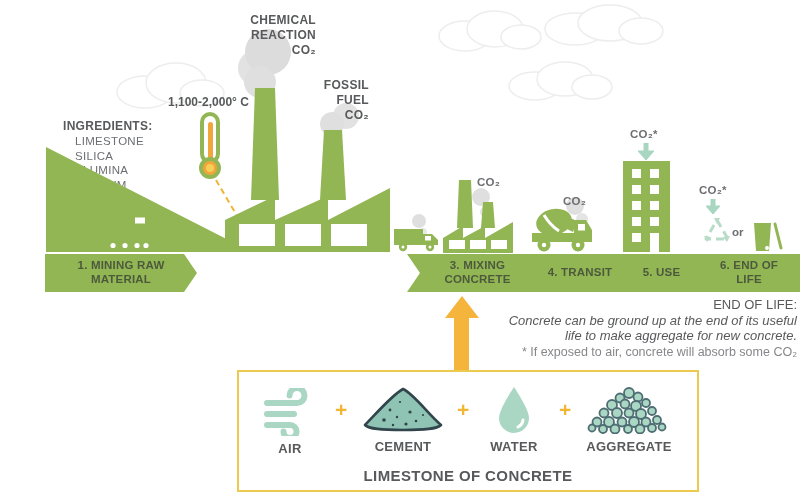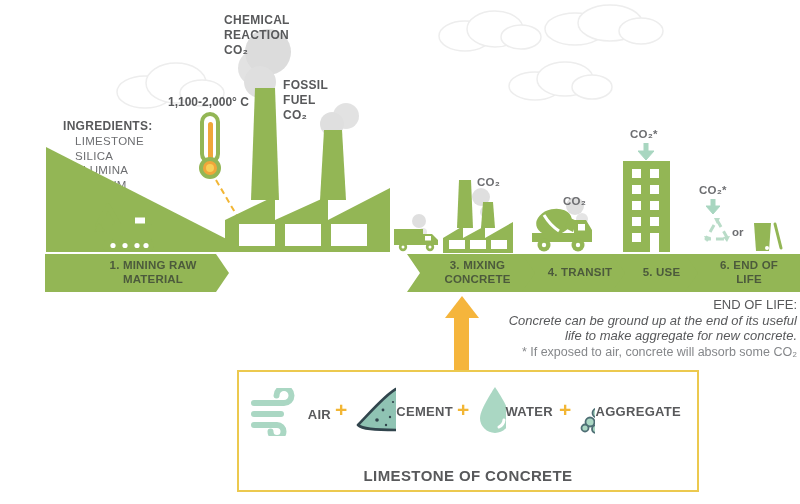--- a/index.html
+++ b/index.html
@@ -2,36 +2,36 @@
 <html><head>
 <meta charset="utf-8">
 <style>
   html,body{margin:0;padding:0;background:#fff;}
   #canvas{
     position:relative;width:800px;height:504px;background:#ffffff;overflow:hidden;
     font-family:"Liberation Sans", sans-serif;color:#58595b;
   }
   .abs{position:absolute;}
   .pre{white-space:pre-line;}
-  .center{text-align:left;}
+  .center{text-align:right;}
 
   
   .ann{font-size:12px;font-weight:bold;color:#58595b;line-height:1.25;letter-spacing:.3px;}
   .co2{font-size:11.5px;font-weight:bold;color:#6d6e71;letter-spacing:.2px;}
   .ing-title{font-size:12px;font-weight:bold;color:#58595b;letter-spacing:.3px;}
   .ing-list{font-size:11.5px;color:#6d6e71;line-height:1.28;letter-spacing:.3px;}
   .temp{font-size:12px;font-weight:bold;color:#58595b;}
   .or{font-size:11.5px;font-weight:bold;color:#6d6e71;}
 
   
   .seg{
     position:absolute;top:254px;height:38px;background:#93b655;
     display:flex;align-items:center;justify-content:center;
     font-size:11.5px;font-weight:bold;color:#4c5a3c;line-height:1.18;
-    letter-spacing:.2px;text-align:center;padding-left:32px;
+    letter-spacing:.2px;text-align:center;
   }
   .seg.mid{clip-path:polygon(0 0, calc(100% - 13px) 0, 100% 50%, calc(100% - 13px) 100%, 0 100%, 13px 50%);padding-left:8px;}
   .seg.first{clip-path:polygon(0 0, calc(100% - 13px) 0, 100% 50%, calc(100% - 13px) 100%, 0 100%);}
   .seg.last{clip-path:polygon(0 0, 100% 0, 100% 100%, 0 100%, 13px 50%);padding-left:8px;}
 
   
   .quarry{
     left:46px;top:147px;width:206px;height:105px;background:#93b655;
     clip-path:polygon(0 0, 100% 100%, 0 100%);
   }
@@ -59,21 +59,21 @@
   .eol{right:3px;top:297px;width:420px;text-align:right;}
   .eol .t{font-size:13px;font-weight:normal;color:#58595b;line-height:1.2;}
   .eol .b{font-size:13px;color:#58595b;line-height:1.2;font-style:italic;}
   .eol .f{font-size:12.5px;color:#85878a;line-height:1.25;margin-top:1px;}
 
   
   .comp-box{
     left:237px;top:370px;width:462px;height:122px;background:#fff;
     border:2px solid #ecc94f;box-sizing:border-box;
   }
-  .comp-col{position:absolute;display:flex;align-items:center;justify-content:space-between;}
+  .comp-col{position:absolute;display:flex;flex-direction:column;align-items:center;}
   .comp-label{font-size:13px;font-weight:bold;color:#58595b;margin-top:5px;letter-spacing:.3px;}
   .comp-plus{position:absolute;font-size:21px;font-weight:bold;color:#f2b635;}
   .comp-title{
     position:absolute;bottom:6px;left:0;width:100%;text-align:center;
     font-size:15px;font-weight:bold;color:#58595b;letter-spacing:.4px;
   }
   .mint-arrow{stroke:#a8d6c0;fill:#a8d6c0;}
 </style>
 </head>
 <body>

